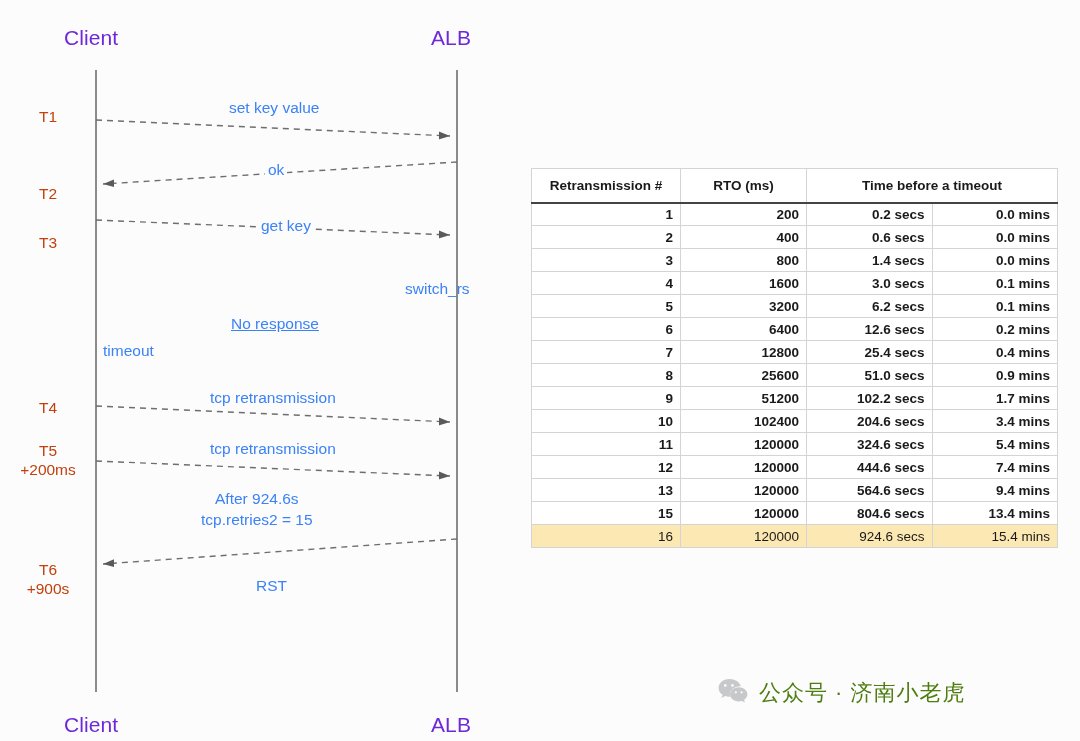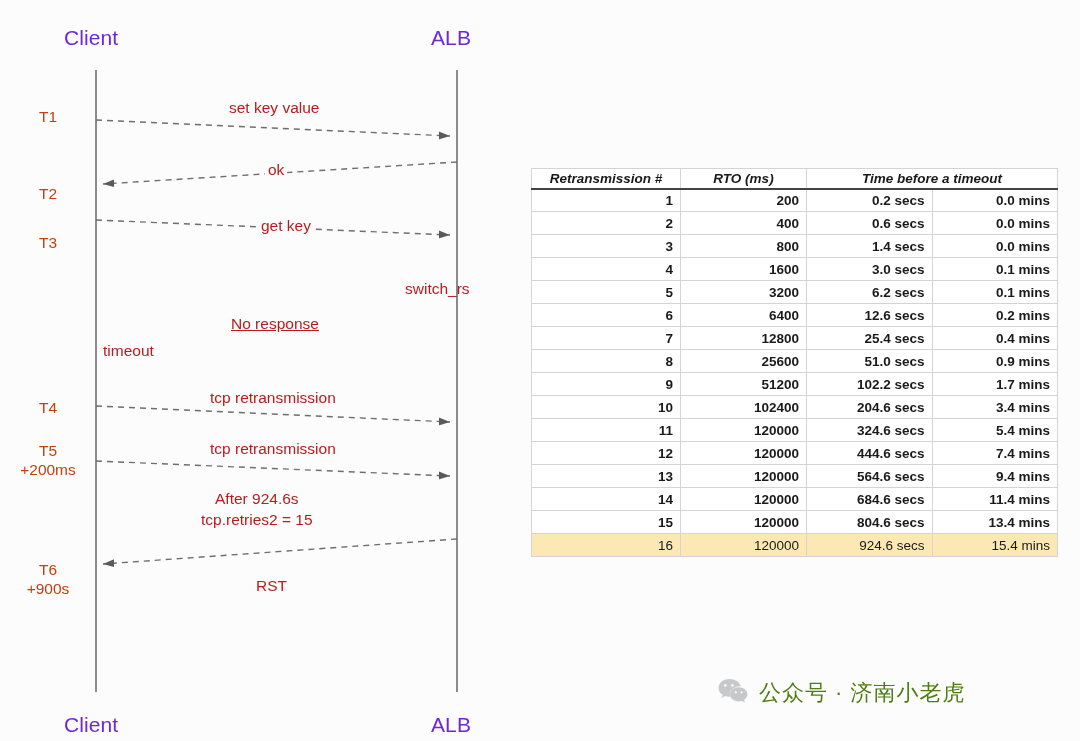--- a/index.html
+++ b/index.html
@@ -54,21 +54,21 @@
   .tl-t1 { left: 24px; top: 107px; width: 48px; }
   .tl-t2 { left: 24px; top: 184px; width: 48px; }
   .tl-t3 { left: 24px; top: 233px; width: 48px; }
   .tl-t4 { left: 24px; top: 398px; width: 48px; }
   .tl-t5 { left: 8px;  top: 441px; width: 80px; }
   .tl-t6 { left: 8px;  top: 560px; width: 80px; }
 
   .msg-label {
     position: absolute;
     font-size: 15.5px;
-    color: #b91c1c;
+    color: #3b82f6;
     white-space: nowrap;
     background: #fcfcfd;
     padding: 0 3px;
     line-height: 19px;
   }
   .ml-set-key    { left: 226px; top: 98px; }
   .ml-ok         { left: 265px; top: 160px; }
   .ml-get-key    { left: 258px; top: 216px; }
   .ml-switch-rs  { left: 375px; top: 279px; background: transparent; margin-left: 27px; }
   .ml-no-resp    { left: 228px; top: 314px; background: transparent; text-decoration: underline; }
@@ -103,23 +103,22 @@
     height: 23px;
     padding: 0 7px;
     font-weight: bold;
     white-space: nowrap;
     box-sizing: border-box;
   }
   table.rto-table thead th {
     border: 1px solid #d4d4d4;
     border-bottom: 2px solid #444;
     font-size: 13.5px;
-    height: 20px;
+    height: 34px;
     background: #ffffff;
-    font-style: italic;
   }
   th.col-retrans { width: 149px; text-align: center; }
   th.col-rto     { width: 126px; text-align: center; }
   th.col-time    { text-align: center; }
 
   td.c-retrans { text-align: right; }
   td.c-rto     { text-align: right; }
   td.c-secs    { text-align: right; width: 134px; }
   td.c-mins    { text-align: right; width: 117px; }
 
@@ -288,26 +287,20 @@
           <td class="c-retrans">12</td>
           <td class="c-rto">120000</td>
           <td class="c-secs">444.6 secs</td>
           <td class="c-mins">7.4 mins</td>
         </tr>
         <tr>
           <td class="c-retrans">13</td>
           <td class="c-rto">120000</td>
           <td class="c-secs">564.6 secs</td>
           <td class="c-mins">9.4 mins</td>
-        </tr>
-        <tr>
-          <td class="c-retrans">14</td>
-          <td class="c-rto">120000</td>
-          <td class="c-secs">684.6 secs</td>
-          <td class="c-mins">11.4 mins</td>
         </tr>
         <tr>
           <td class="c-retrans">15</td>
           <td class="c-rto">120000</td>
           <td class="c-secs">804.6 secs</td>
           <td class="c-mins">13.4 mins</td>
         </tr>
         <tr class="row-highlight">
           <td class="c-retrans">16</td>
           <td class="c-rto">120000</td>

